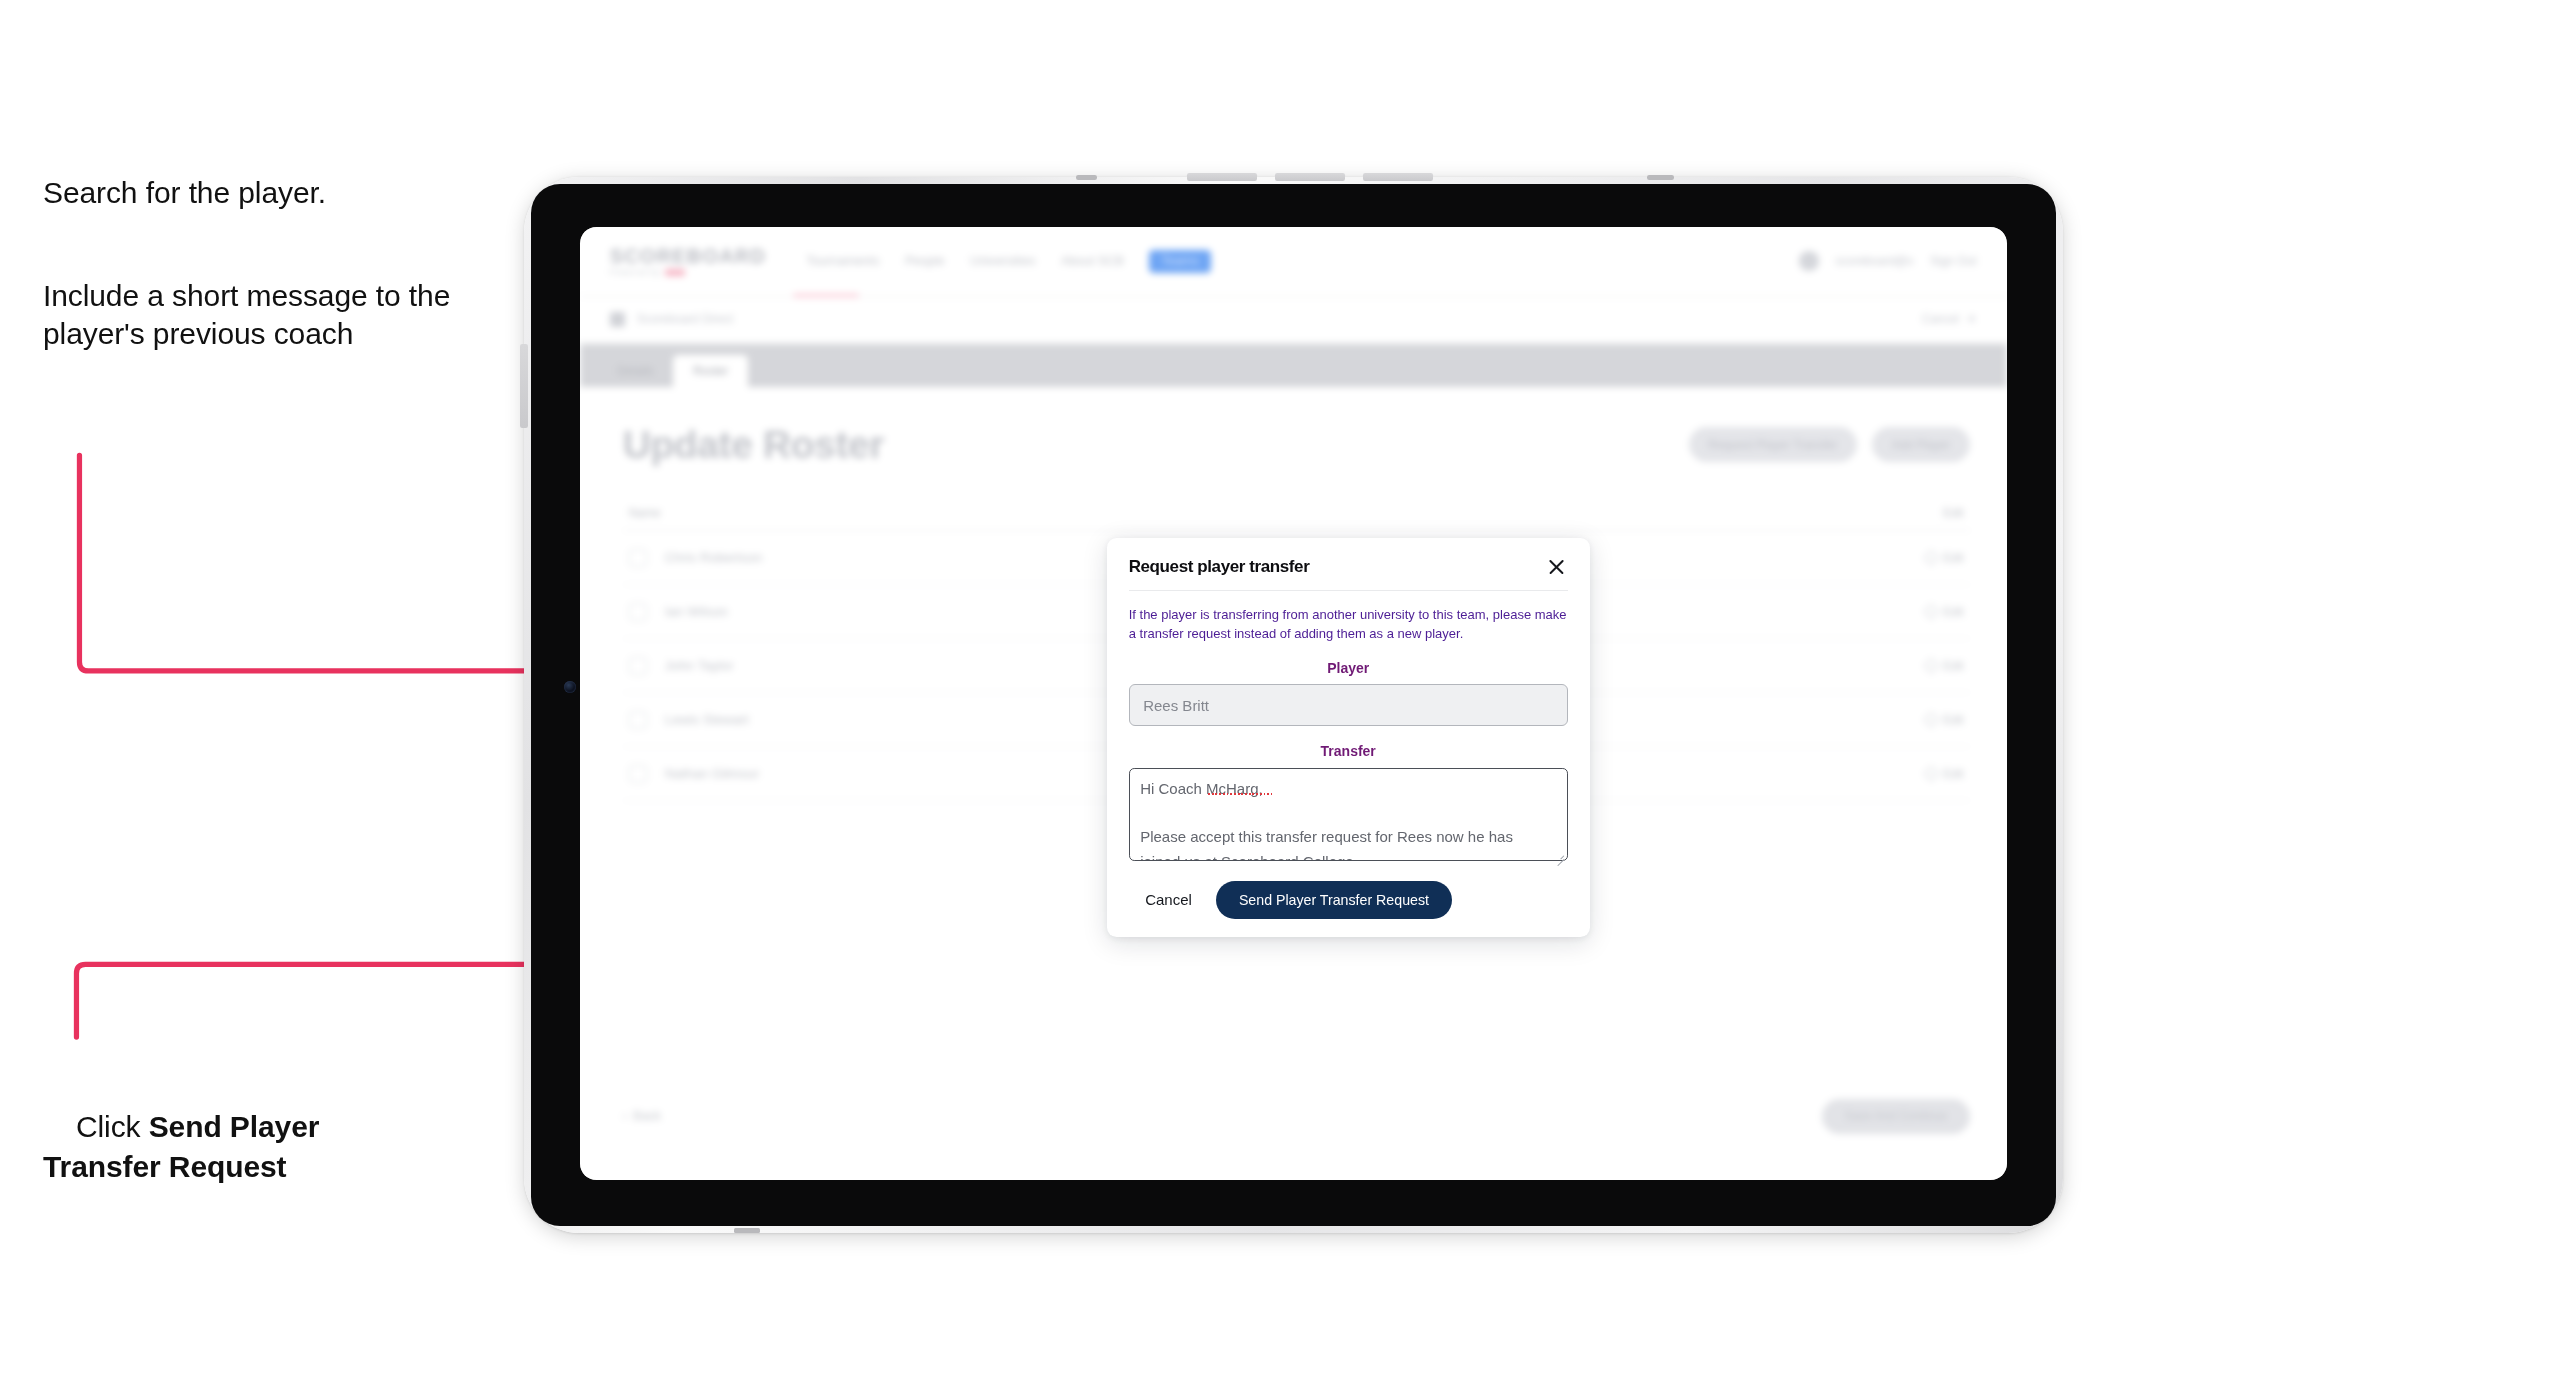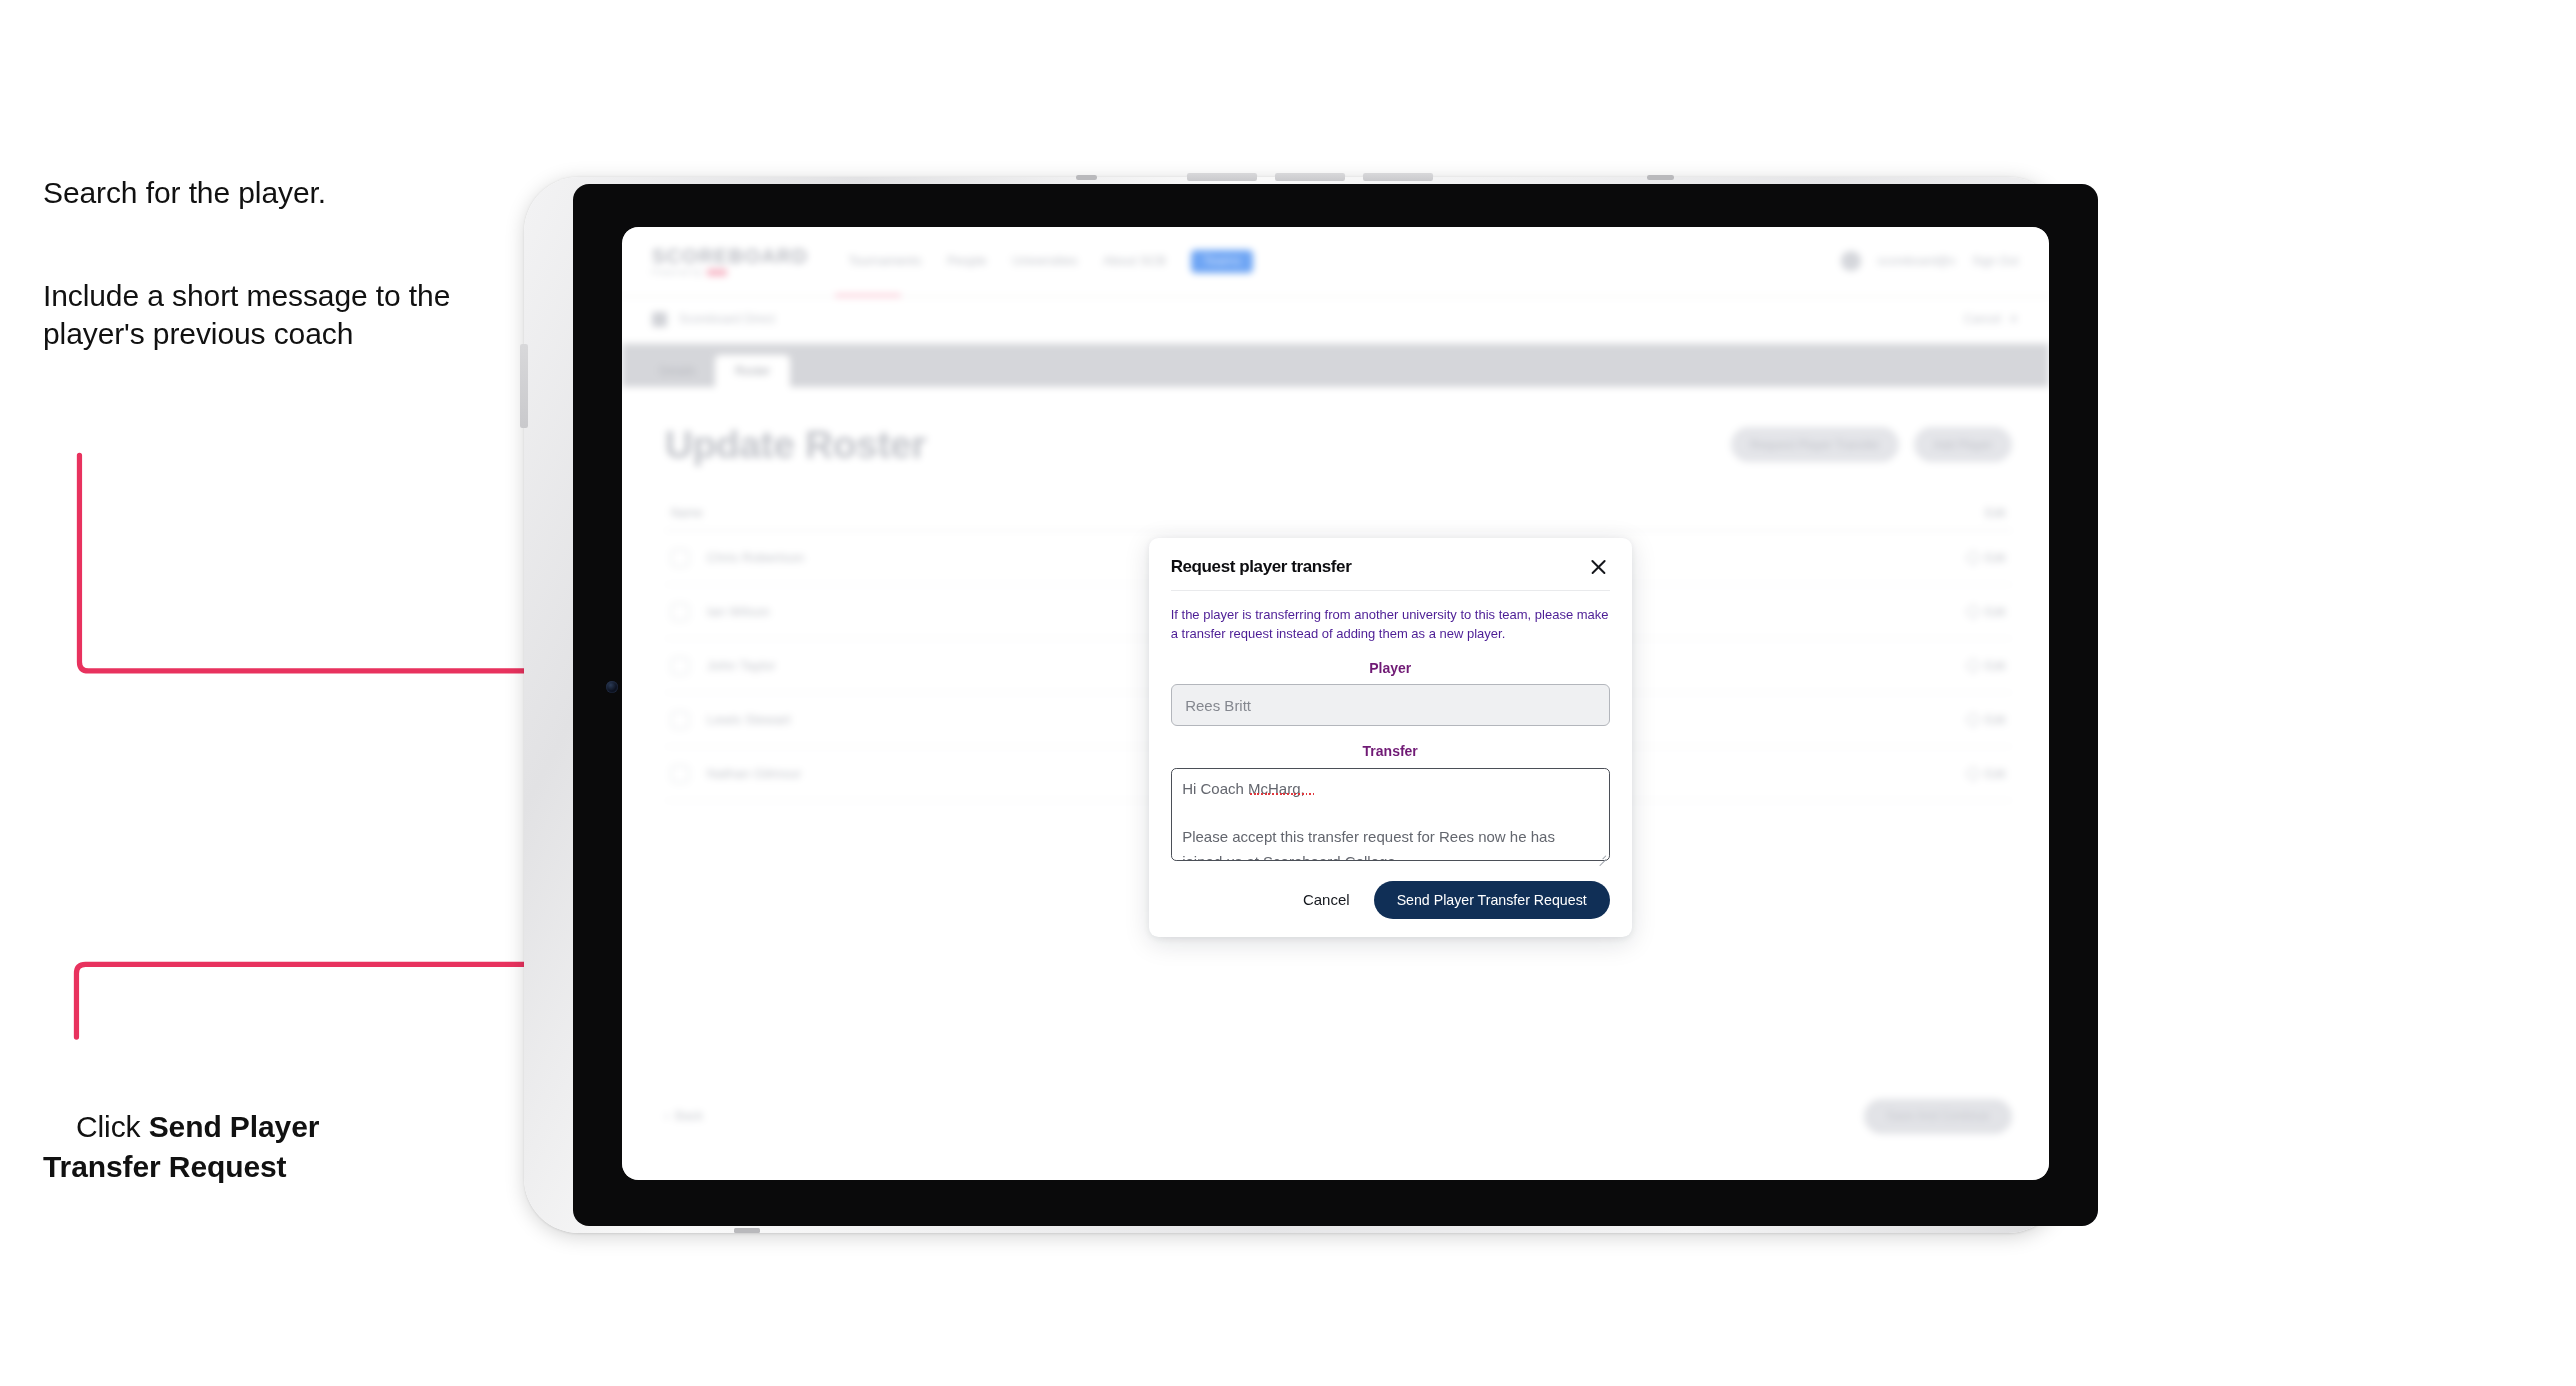--- a/index.html
+++ b/index.html
@@ -43,23 +43,22 @@
     left: 524px; top: 177px;
     width: 1539px; height: 1056px;
     border-radius: 55px;
     background: linear-gradient(118deg, #f3f3f4 0%, #e2e2e4 16%, #fafafa 34%, #e6e6e8 62%, #f4f4f5 82%, #dcdcde 100%);
     box-shadow: 0 3.7px 19.5px rgba(0,0,0,0.17), 0 0.7px 2.2px rgba(0,0,0,0.10);
   }
   #device-black {
     position: absolute;
     left: 6.7px; top: 6.7px;
     width: 1525px; height: 1042px;
-    border-radius: 16px;
+    border-radius: 29px;
     background: #0a0a0b;
-    margin-left: 42px;
   }
   #screen {
     position: absolute;
     left: 49px; top: 43px;
     width: 1427px; height: 953px;
     border-radius: 16.5px;
     background: #ffffff;
     overflow: hidden;
   }
   
@@ -202,21 +201,21 @@
     position: absolute; left: 79px; top: 25.5px; width: 64px; height: 2.2px;
     background-image: repeating-linear-gradient(90deg,#e0383d 0 1.9px, transparent 1.9px 3.7px);
     pointer-events: none;
   }
   #resize-grip { position: absolute; right: 3.7px; bottom: 3px; width: 9.7px; height: 9.7px; pointer-events: none; }
   #resize-grip span { position: absolute; right: 0; background: #9ba0a8; height: 1px; border-radius: 0.7px; transform-origin: right center; }
   #resize-grip span:nth-child(1) { bottom: 0.7px; width: 9px; transform: rotate(-45deg); }
   #resize-grip span:nth-child(2) { bottom: 4.1px; width: 5.2px; transform: rotate(-45deg); }
 
   #modal-actions {
-    margin-top: 17px; display: flex; align-items: center; justify-content: flex-end; gap: 7.5px;
+    margin-top: 17px; display: flex; align-items: center; gap: 7.5px;
   }
   #btn-cancel {
     background: none; border: none; cursor: pointer;
     font-size: 15px; color: #15181e; padding: 9px 16.5px;
     font-family: "Liberation Sans", sans-serif;
   }
   #btn-send {
     background: #102f56; border: none; cursor: pointer;
     color: #ffffff; font-size: 14.2px; font-weight: 400;
     padding: 11.2px 23px; border-radius: 22.5px; white-space: nowrap;

